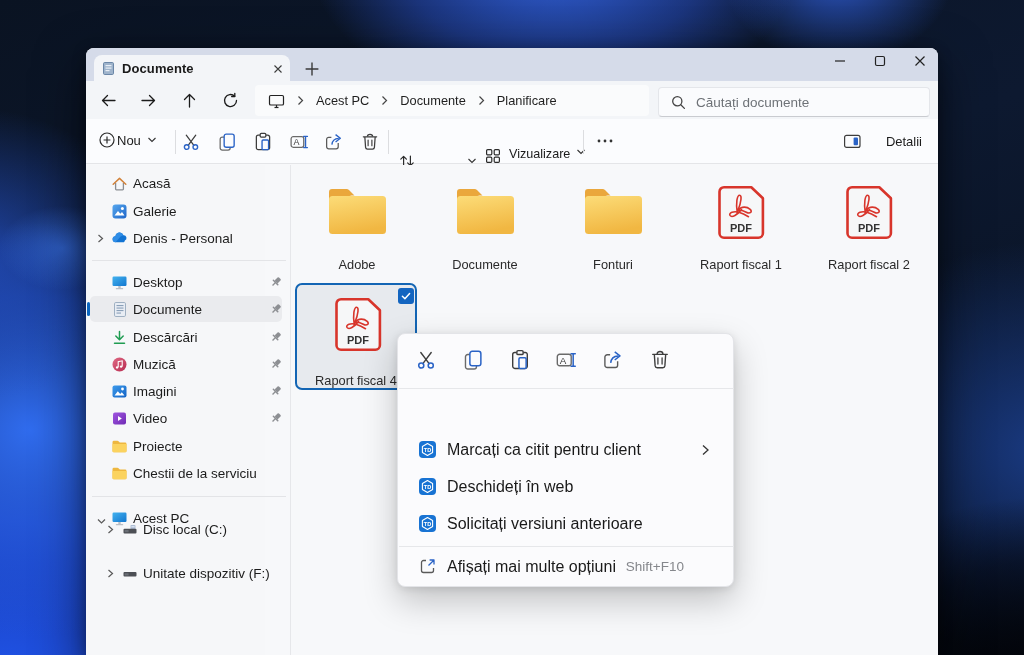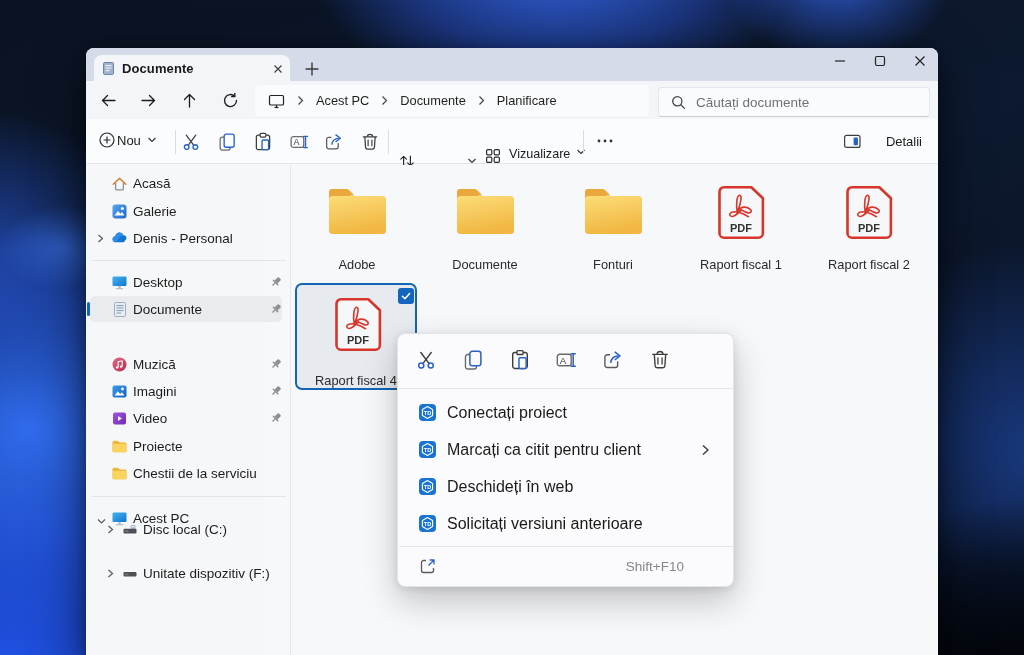--- a/index.html
+++ b/index.html
@@ -358,20 +358,36 @@
       <span class="sic">
           <svg width="16" height="17" viewBox="0 0 16 17">
             <rect x="2.5" y="1.5" width="11" height="14" rx="1.3" fill="#e8edf4" stroke="#9fb0c2" stroke-width="1"></rect>
             <rect x="4.5" y="4" width="7" height="1.1" fill="#8aa0b8"></rect>
             <rect x="4.5" y="6.5" width="7" height="1.1" fill="#8aa0b8"></rect>
             <rect x="4.5" y="9" width="7" height="1.1" fill="#8aa0b8"></rect>
             <rect x="4.5" y="11.5" width="4.5" height="1.1" fill="#8aa0b8"></rect>
           </svg>
         </span>
       <span class="stxt">Documente</span>
+      <span class="pin"><svg width="12" height="12" viewBox="0 0 12 12">
+            <g transform="translate(6.2,5.8) rotate(45)">
+              <rect x="-2.1" y="-5" width="4.2" height="5.2" rx="1" fill="#8d8f93"></rect>
+              <path d="M-3.1 .9 H3.1" stroke="#8d8f93" stroke-width="1.5" stroke-linecap="round"></path>
+              <path d="M0 1 V5.2" stroke="#8d8f93" stroke-width="1.3"></path>
+            </g>
+          </svg></span>
+    </div>
+    <div class="sitem" style="top:159px;">
+      <span class="sic">
+          <svg width="17" height="17" viewBox="0 0 17 17">
+            <path d="M8.5 2.5 V10.5 M4.8 7 L8.5 10.7 L12.2 7" fill="none" stroke="#1f9c52" stroke-width="1.5" stroke-linecap="round" stroke-linejoin="round"></path>
+            <path d="M3.5 14.2 H13.5" stroke="#1f9c52" stroke-width="1.5" stroke-linecap="round"></path>
+          </svg>
+        </span>
+      <span class="stxt">Descărcări</span>
       <span class="pin"><svg width="12" height="12" viewBox="0 0 12 12">
             <g transform="translate(6.2,5.8) rotate(45)">
               <rect x="-2.1" y="-5" width="4.2" height="5.2" rx="1" fill="#8d8f93"></rect>
               <path d="M-3.1 .9 H3.1" stroke="#8d8f93" stroke-width="1.5" stroke-linecap="round"></path>
               <path d="M0 1 V5.2" stroke="#8d8f93" stroke-width="1.3"></path>
             </g>
           </svg></span>
     </div>
     <div class="sitem" style="top:186px;">
       <span class="sic">
@@ -607,28 +623,20 @@
       <path d="M11 2.5 L15.5 6 L11 9.5" fill="none" stroke="#2a63c6" stroke-width="1.3" stroke-linejoin="round"></path>
     </svg>
   <svg style="position:absolute;left:251px;top:15px;" width="22" height="22" viewBox="0 0 19 19">
       <path d="M3.2 4.6 H15.8" stroke="#3d3d3d" stroke-width="1.2" stroke-linecap="round"></path>
       <path d="M7 4.3 c0-2.8 5-2.8 5 0" fill="none" stroke="#3d3d3d" stroke-width="1.2"></path>
       <path d="M4.6 4.8 l.7 9.8 a1.8 1.8 0 0 0 1.8 1.6 h4.8 a1.8 1.8 0 0 0 1.8-1.6 l.7-9.8" fill="none" stroke="#3d3d3d" stroke-width="1.2"></path>
       <path d="M7.7 7.6 v5.4 M11.3 7.6 v5.4" stroke="#3d3d3d" stroke-width="1.1" stroke-linecap="round"></path>
     </svg>
   <div class="cmsep" style="top:54px;"></div>
 
-  <div class="cmitem" style="top:60px;">
-    <svg class="mic" style="margin-left:11px;" width="19" height="19" viewBox="0 0 19 19">
-        <rect x="1" y="1" width="17" height="17" rx="4" fill="#1873d3"></rect>
-        <path d="M9.5 3.6 L14.6 6.5 V12.5 L9.5 15.4 L4.4 12.5 V6.5 Z" fill="none" stroke="#fff" stroke-width="1.1" stroke-linejoin="round"></path>
-        <text x="9.5" y="11.6" font-size="5.6" font-weight="bold" fill="#fff" text-anchor="middle" font-family="Liberation Sans">TD</text>
-      </svg>
-    <span class="mtxt" style="margin-left:10px;">Conectați proiect</span>
-  </div>
   <div class="cmitem" style="top:97px;">
     <svg class="mic" style="margin-left:11px;" width="19" height="19" viewBox="0 0 19 19">
         <rect x="1" y="1" width="17" height="17" rx="4" fill="#1873d3"></rect>
         <path d="M9.5 3.6 L14.6 6.5 V12.5 L9.5 15.4 L4.4 12.5 V6.5 Z" fill="none" stroke="#fff" stroke-width="1.1" stroke-linejoin="round"></path>
         <text x="9.5" y="11.6" font-size="5.6" font-weight="bold" fill="#fff" text-anchor="middle" font-family="Liberation Sans">TD</text>
       </svg>
     <span class="mtxt" style="margin-left:10px;">Marcați ca citit pentru client</span>
     <svg class="marrow" width="9" height="14" viewBox="0 0 9 14">
         <path d="M2 2.5 L7 7 L2 11.5" fill="none" stroke="#333" stroke-width="1.3"></path>
       </svg>
@@ -648,15 +656,16 @@
         <text x="9.5" y="11.6" font-size="5.6" font-weight="bold" fill="#fff" text-anchor="middle" font-family="Liberation Sans">TD</text>
       </svg>
     <span class="mtxt" style="margin-left:10px;">Solicitați versiuni anterioare</span>
   </div>
   <div class="cmsep" style="top:212px;"></div>
   <div class="cmitem" style="top:214px;">
     <svg class="mic" style="margin-left:11px;" width="19" height="19" viewBox="0 0 19 19">
         <path d="M8 3.5 H5.5 a2 2 0 0 0 -2 2 v8 a2 2 0 0 0 2 2 h8 a2 2 0 0 0 2-2 V11" fill="none" stroke="#5a5a5a" stroke-width="1.3"></path>
         <path d="M10.5 8.5 L15.8 3.2 M11.6 3 h4.4 v4.4" fill="none" stroke="#2a63c6" stroke-width="1.3" stroke-linejoin="round"></path>
       </svg>
+    <span class="mtxt" style="margin-left:10px;">Afișați mai multe opțiuni</span>
     <span class="msc" style="right:42px;">Shift+F10</span>
   </div>
 </div>
 
 </body></html>

